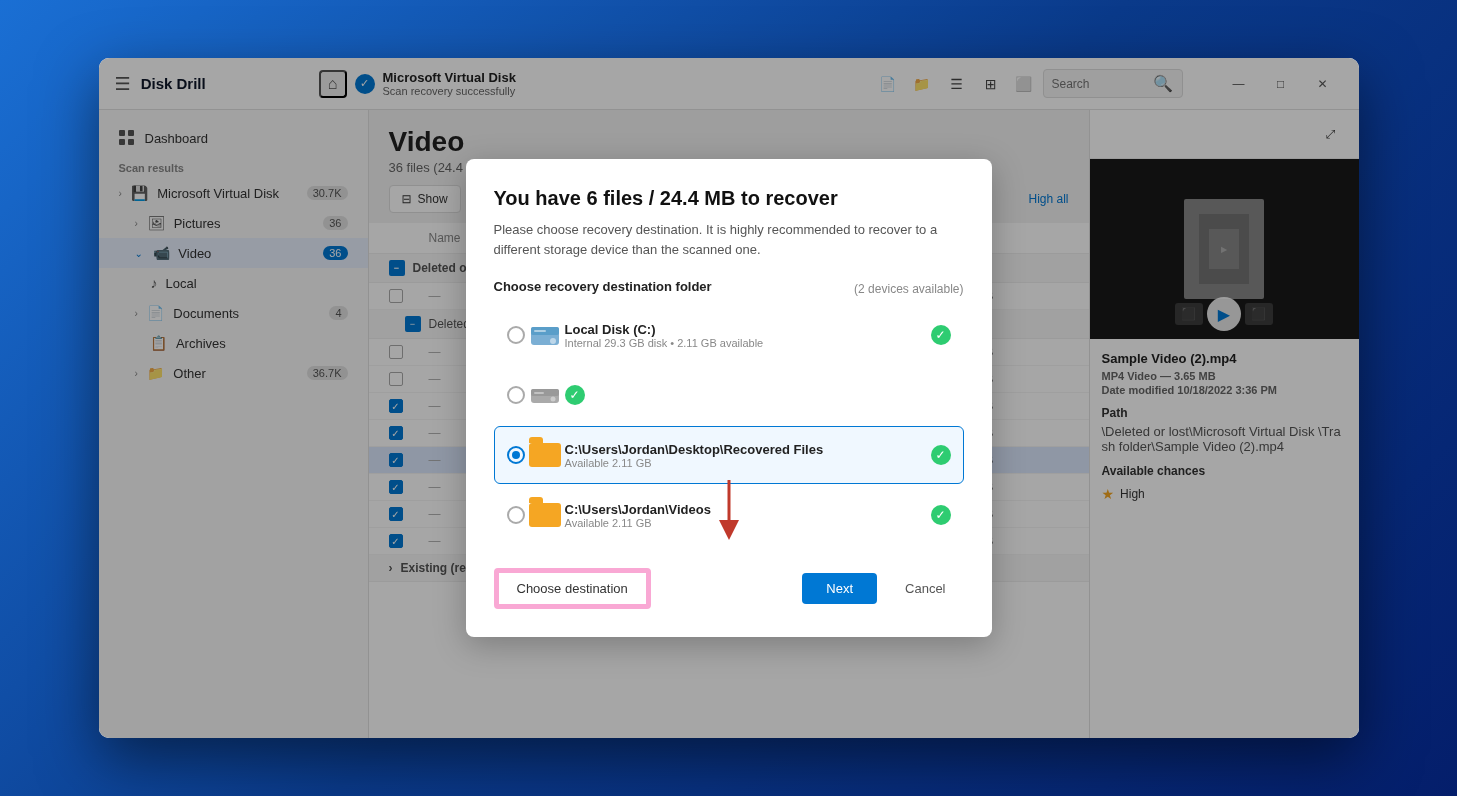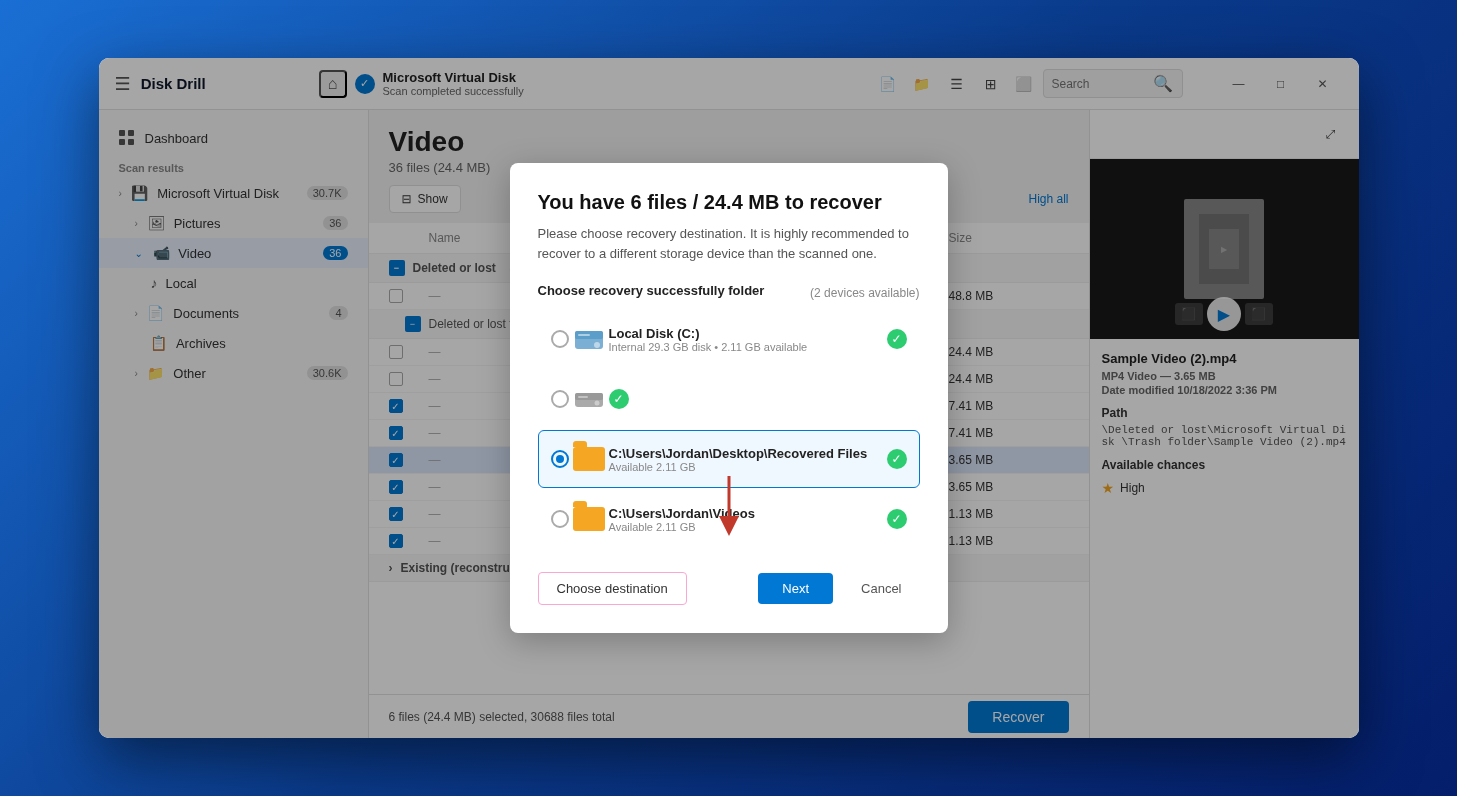--- a/index.html
+++ b/index.html
@@ -446,24 +446,23 @@
       margin-bottom: 2px;
       font-weight: bold;
     }
     .preview-section-title {
       font-size: 12px;
       font-weight: 600;
       color: #333;
       margin: 10px 0 4px;
     }
     .preview-path {
-      font-size: 11px;
+      font-size: 13px;
       color: #555;
       word-break: break-all;
-      font-family: Liberation Mono, monospace;
     }
     .recovery-chances {
       display: flex;
       align-items: center;
       gap: 6px;
       margin-top: 8px;
     }
     .star-icon {
       color: #f5a623;
       font-size: 14px;
@@ -480,21 +479,21 @@
       top: 0; left: 0; right: 0; bottom: 0;
       background: rgba(0,0,0,0.35);
       display: flex;
       align-items: center;
       justify-content: center;
       z-index: 100;
     }
     .modal {
       background: white;
       border-radius: 8px;
-      width: 438px;
+      width: 526px;
       padding: 28px;
       box-shadow: 0 8px 32px rgba(0,0,0,0.25);
       position: relative;
     }
     .modal-title {
       font-size: 20px;
       font-weight: 600;
       color: #111;
       margin-bottom: 10px;
     }
@@ -610,21 +609,21 @@
       pointer-events: none;
     }
     .modal-footer {
       display: flex;
       align-items: center;
       gap: 10px;
       margin-top: 24px;
     }
     .modal-btn-secondary {
       padding: 8px 18px;
-      border: 1px solid #f9a8d4;
+      border: 5px solid #f9a8d4;
       border-radius: 4px;
       background: white;
       font-size: 13px;
       cursor: pointer;
       color: #333;
     }
     .modal-btn-primary {
       padding: 8px 24px;
       background: #0078d4;
       color: white;
@@ -677,21 +676,21 @@
   <div class="title-bar">
     <div class="title-bar-left">
       <span class="menu-icon">☰</span>
       <span class="app-title">Disk Drill</span>
     </div>
     <div class="title-bar-center">
       <button class="nav-icon">⌂</button>
       <div class="disk-check">✓</div>
       <div>
         <div class="disk-name">Microsoft Virtual Disk</div>
-        <div class="disk-status">Scan completed successfully</div>
+        <div class="disk-status">Scan recovery successfully</div>
       </div>
       <div class="toolbar-icons">
         <button class="toolbar-btn">📄</button>
         <button class="toolbar-btn">📁</button>
         <button class="toolbar-btn">☰</button>
         <button class="toolbar-btn">⊞</button>
         <button class="toolbar-btn">⬜</button>
         <div class="search-box">
           <input type="text" placeholder="Search" style="">
           <span>🔍</span>
@@ -754,21 +753,21 @@
 
       <div class="sidebar-item" style="padding-left:52px;">
         <span class="item-icon">📋</span>
         <span class="item-label">Archives</span>
       </div>
 
       <div class="sidebar-item" style="padding-left:36px;">
         <span class="chevron">›</span>
         <span class="item-icon">📁</span>
         <span class="item-label">Other</span>
-        <span class="item-count">30.6K</span>
+        <span class="item-count">36.7K</span>
       </div>
 
     </div>
 
     <div class="content-area">
       <div class="content-header">
         <div class="content-title">Video</div>
         <div class="content-subtitle">36 files (24.4 MB)</div>
       </div>
       <div class="content-toolbar">
@@ -841,24 +840,20 @@
           <span style="color:#aaa;">—</span>
           <span>1.13 MB</span>
         </div>
 
         <div class="group-header">
           <span class="chevron">›</span>
           <span>Existing (reconstructed)</span>
         </div>
       </div>
 
-      <div class="status-bar">
-        <span class="status-text">6 files (24.4 MB) selected, 30688 files total</span>
-        <button class="recover-btn">Recover</button>
-      </div>
     </div>
 
     <div class="preview-panel">
       <div class="preview-header">
         <button class="toolbar-btn" style="font-size:12px;">⤢</button>
       </div>
       <div class="preview-image">
         <div class="preview-thumbnail">
           <svg width="50" height="70" viewBox="0 0 50 70" style="opacity:0.6;">
             <rect width="50" height="70" fill="#666"></rect>
@@ -889,21 +884,21 @@
       </div>
     </div>
   </div>
 
   <div class="modal-overlay">
     <div class="modal">
       <div class="modal-title">You have 6 files / 24.4 MB to recover</div>
       <div class="modal-description">Please choose recovery destination. It is highly recommended to recover to a different storage device than the scanned one.</div>
 
       <div style="display:flex;align-items:center;justify-content:space-between;">
-        <div class="modal-section-label">Choose recovery successfully folder</div>
+        <div class="modal-section-label">Choose recovery destination folder</div>
         <div class="modal-devices-count">(2 devices available)</div>
       </div>
 
       <div class="destination-list">
 
         <div class="destination-item">
           <div class="radio-btn"></div>
           <div class="dest-icon">
             <svg width="32" height="28" viewBox="0 0 32 28">
               <rect x="2" y="6" width="28" height="18" rx="3" fill="#7bafd4"></rect>

